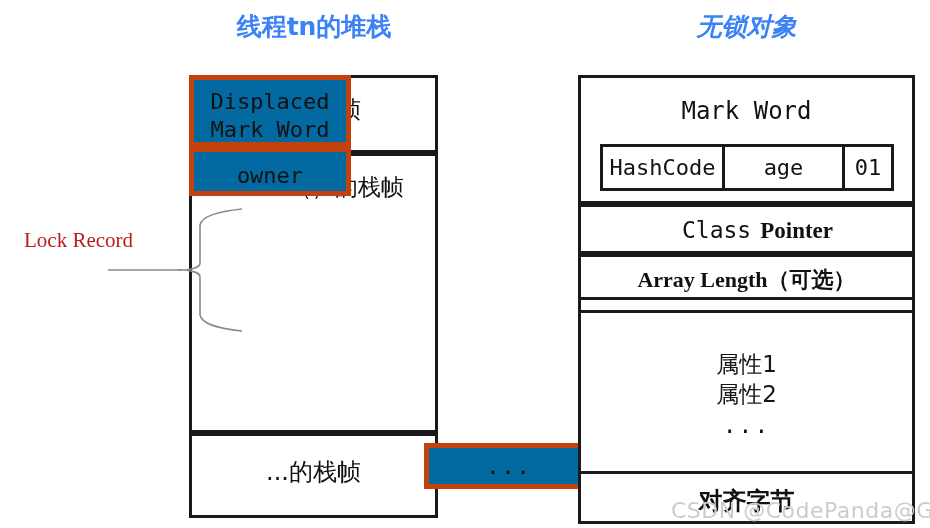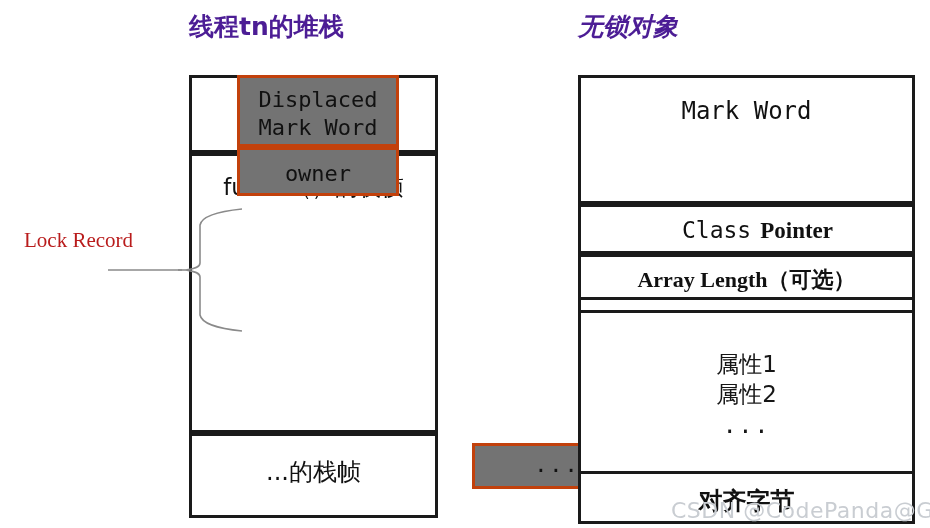--- a/index.html
+++ b/index.html
@@ -13,44 +13,43 @@
     height: 528px;
     background: #ffffff;
     overflow: hidden;
     font-family: "Liberation Serif", "DejaVu Serif", serif;
     color: #111111;
   }
 
   
   .panel-title {
     position: absolute;
-    text-align: left;
+    text-align: center;
     font-family: "DejaVu Sans", "Liberation Sans", sans-serif;
     font-weight: bold;
     font-size: 25px;
-    color: #4c1d95;
+    color: #3b82f6;
     letter-spacing: 0px;
     white-space: nowrap;
   }
   #title-left  { left: 189px; top: 10px; width: 250px; }
   #title-right { left: 578px; top: 10px; width: 337px; font-style: italic; }
 
   
   .box {
     position: absolute;
     box-sizing: border-box;
     border: 3px solid #1a1a1a;
     background: #ffffff;
   }
   .inner-box {
     position: absolute;
     box-sizing: border-box;
-    border: 3px solid #c2410c;
-    background: #737373;
-    margin-left: 48px;
+    border: 5px solid #c2410c;
+    background: #0369a1;
   }
   .cell-text {
     position: absolute;
     left: 0;
     right: 0;
     text-align: center;
     white-space: nowrap;
   }
 
   
@@ -256,20 +255,25 @@
     <line x1="0" y1="65" x2="8" y2="65" stroke="#8a8a8a" stroke-width="1.6"></line>
   </svg>
   <svg style="position:absolute; left:108px; top:263px; width:74px; height:14px;" viewBox="0 0 74 14">
     <line x1="0" y1="7" x2="74" y2="7" stroke="#8a8a8a" stroke-width="1.6"></line>
   </svg>
 
   <div class="box" id="obj-outer">
 
     <div class="obj-row" id="row-markword">
       <div id="markword-label" class="mono">Mark Word</div>
+      <div id="markword-cells">
+        <div class="mw-cell mono" id="mw-hash">HashCode</div>
+        <div class="mw-cell mono" id="mw-age">age</div>
+        <div class="mw-cell mono" id="mw-bits">01</div>
+      </div>
     </div>
 
     <div class="obj-row" id="row-class">
       <div class="obj-row-text" style="top:10px; font-size:23px;padding-left:22px;">
         <span class="mono">Class</span><span style="display:inline-block;width:9px;"></span><span class="serif" style="font-weight:bold;">Pointer</span>
       </div>
     </div>
 
     <div class="obj-row" id="row-array">
       <div class="obj-row-text serif" style="top:8px; font-size:22px; font-weight:bold;">Array Length（可选）</div>

